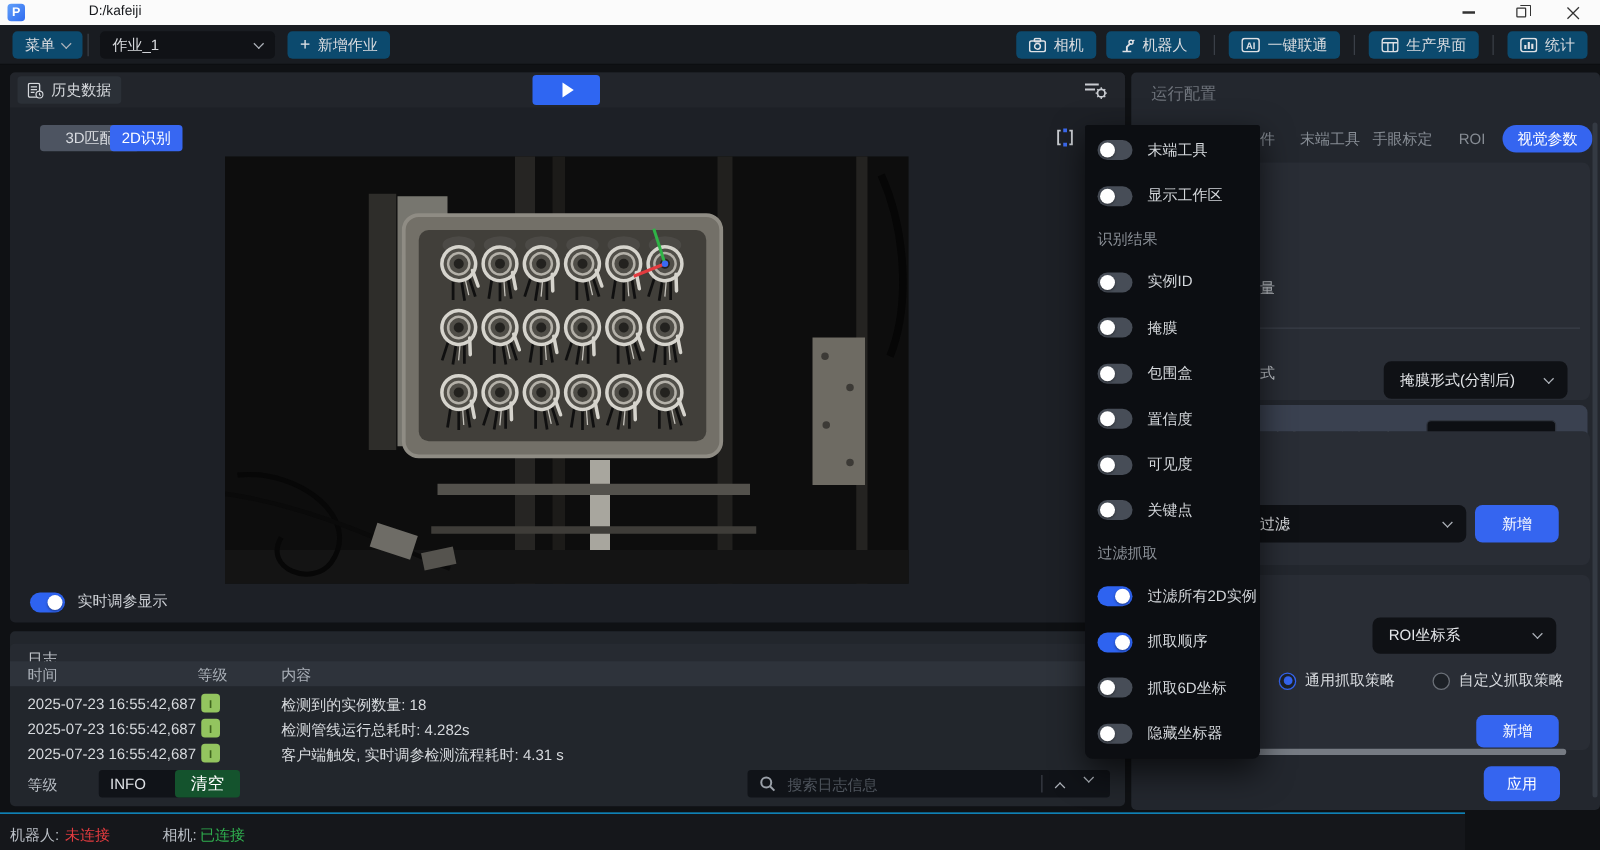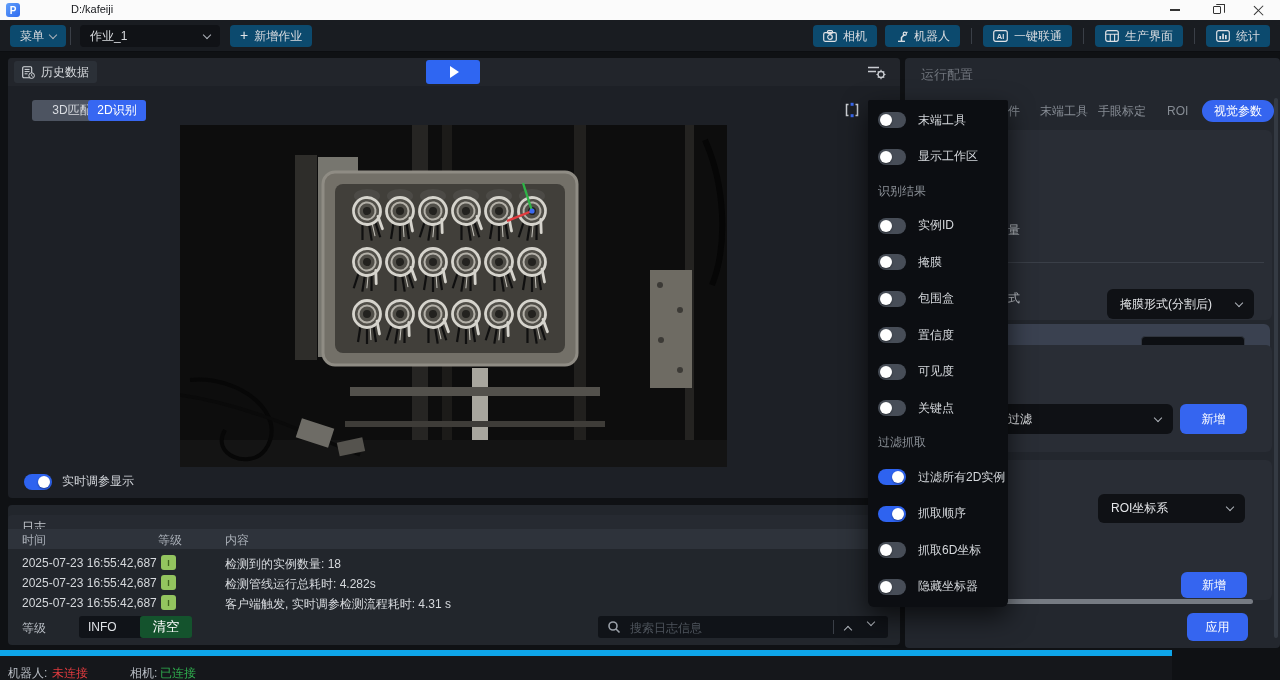--- a/index.html
+++ b/index.html
@@ -75,21 +75,21 @@
   .clear-btn{position:absolute;left:132px;top:1px;width:52px;height:22px;background:#14532d;border-radius:3px;color:#fff;
     display:flex;align-items:center;justify-content:center;border:none;}
   .search-box{position:absolute;left:590px;top:1px;width:290px;height:22px;background:#101318;border-radius:3px;}
   .search-box .placeholder{position:absolute;left:32px;top:4px;color:#4e545c;}
   .search-box .sep{position:absolute;left:235px;top:4px;width:1px;height:14px;background:#3a3f47;}
   .search-box .sic{position:absolute;left:9px;top:4px;}
   .search-box .cu{position:absolute;left:247px;top:8px;}
   .search-box .cd{position:absolute;left:270px;top:6px;}
 
   
-  .statusbar{position:absolute;left:0;top:650px;width:1172px;height:30px;background:#15171b;border-top:6px solid #0ea5e9;text-align:right;}
+  .statusbar{position:absolute;left:0;top:650px;width:1172px;height:30px;background:#15171b;border-top:1px solid #0ea5e9;text-align:right;}
   .statusbar span{position:absolute;top:9px;}
   .sb-rlabel{left:8px;color:#b9bec5;} .sb-rval{left:52px;color:#e23b3f;}
   .sb-clabel{left:130px;color:#b9bec5;} .sb-cval{left:160px;color:#2fae4e;}
 
   
   .config{position:absolute;left:905px;top:58px;width:375px;height:590px;background:#23272e;border-radius:4px;}
   .cfg-title{position:absolute;left:16px;top:8px;font-size:13px;color:#6f747c;}
   .cfg-tabs{position:absolute;left:0;top:42px;width:100%;height:22px;}
   .ctab{position:absolute;top:0;height:22px;display:flex;align-items:center;color:#868c94;}
   .ctab.active{background:#3565f0;color:#fff;border-radius:11px;padding:0 12px;}
@@ -559,20 +559,34 @@
         <span class="chev"></span>
       </div>
       <button class="blue-btn add1">新增</button>
     </div>
 
     <div class="card card3">
       <div class="dropdown dd-roi">
         <span>ROI坐标系</span>
         <span class="chev"></span>
       </div>
+      <div class="strategy">
+          <label class="radio-item">
+            <span class="radio sel">
+              <span class="radio-dot"></span>
+            </span>
+            <span class="radio-label">通用抓取策略</span>
+          </label>
+          <label class="radio-item">
+            <span class="radio">
+              <span class="radio-dot"></span>
+            </span>
+            <span class="radio-label">自定义抓取策略</span>
+          </label>
+        </div>
       <button class="blue-btn add2">新增</button>
     </div>
 
     <div class="hscroll"></div>
     <button class="blue-btn apply-btn">应用</button>
     <div class="vscroll"></div>
   </div>
 
   <div class="dmenu">
       <div class="dm-row">

